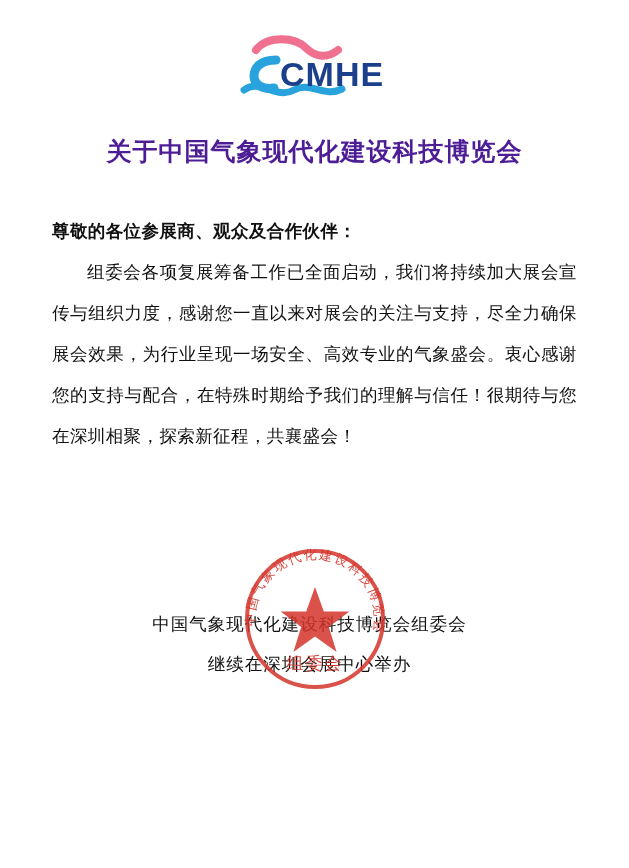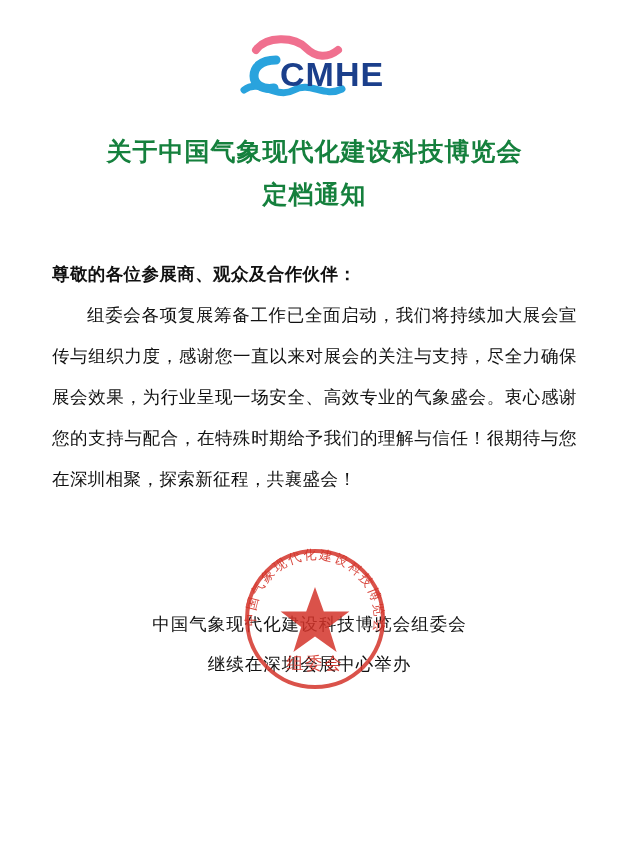--- a/index.html
+++ b/index.html
@@ -35,21 +35,21 @@
     position: relative;
     width: 190px;
     height: 70px;
   }
   .logo svg { display: block; }
 
   
   .title-block {
     margin-top: 22px;
     text-align: center;
-    color: #15803d;
+    color: #4c1d95;
     font-family: "Liberation Sans", sans-serif;
     font-weight: bold;
     font-size: 25px;
     line-height: 43px;
     letter-spacing: 1px;
   }
   .title-line { display: block; }
 
   
   .body-block {
@@ -110,21 +110,20 @@
 
         <path d="M56 26 C40 26, 34 34, 34 42 C34 50, 42 56, 54 54" stroke="#29a3dd" stroke-width="9" fill="none" stroke-linecap="round"></path>
 
         <text x="60" y="52" font-family="Liberation Sans, sans-serif" font-size="34" font-weight="bold" fill="#1b3f8b" letter-spacing="1">CMHE</text>
       </svg>
     </div>
   </div>
 
   <div class="title-block">
     <span class="title-line">关于中国气象现代化建设科技博览会</span>
-    <span class="title-line">定档通知</span>
   </div>
 
   <div class="body-block">
     <div class="salutation">尊敬的各位参展商、观众及合作伙伴：</div>
     <div class="para">组委会各项复展筹备工作已全面启动，我们将持续加大展会宣传与组织力度，感谢您一直以来对展会的关注与支持，尽全力确保展会效果，为行业呈现一场安全、高效专业的气象盛会。衷心感谢您的支持与配合，在特殊时期给予我们的理解与信任！很期待与您在深圳相聚，探索新征程，共襄盛会！</div>
   </div>
 
   <div class="sign-block">
     <span class="sign-line">中国气象现代化建设科技博览会组委会</span>
     <span class="sign-line">继续在深圳会展中心举办</span>

